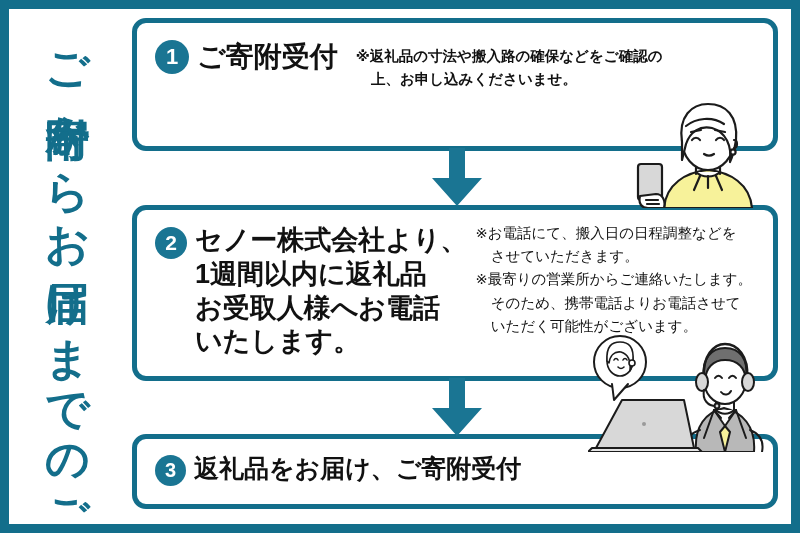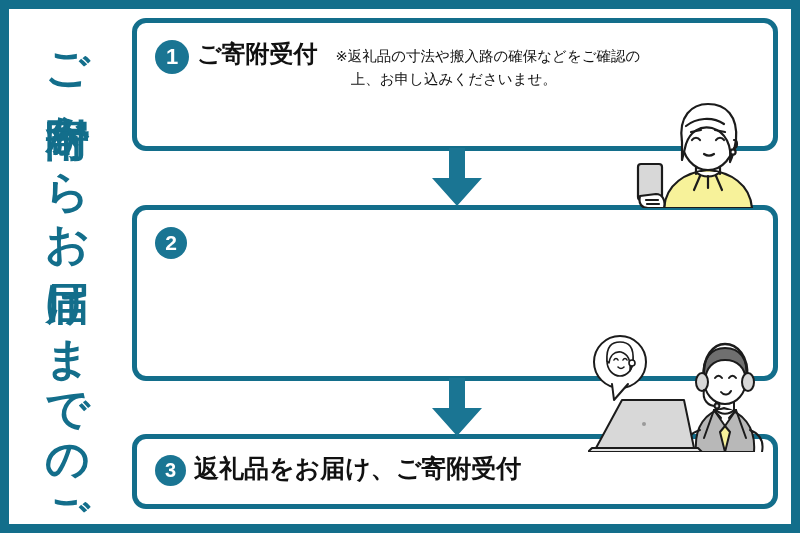--- a/index.html
+++ b/index.html
@@ -112,33 +112,33 @@
   #step-box-2 .step-badge { width: 32px; height: 32px; line-height: 32px; font-size: 21px; margin-top: 3px; }
   #step-box-3 .step-badge { width: 31px; height: 31px; line-height: 31px; font-size: 20px; margin-top: 2px; }
 
   .step-title {
     margin-left: 8px;
     font-family: "Liberation Sans", "DejaVu Sans", sans-serif;
     font-weight: bold;
     color: #111111;
     white-space: pre-line;
   }
-  #step-box-1 .step-title { font-size: 24px; line-height: 1.2; letter-spacing: 0px; text-align: center; }
+  #step-box-1 .step-title { font-size: 28px; line-height: 1.2; letter-spacing: 0px; text-align: center; }
   #step-box-2 .step-title { font-size: 27px; line-height: 1.25; letter-spacing: 0px; }
   #step-box-3 .step-title { font-size: 25px; line-height: 1.2;  letter-spacing: 0px; }
 
   .step-notes {
     flex: 1 1 auto;
     font-family: "Liberation Sans", "DejaVu Sans", sans-serif;
     font-size: 14.5px;
     line-height: 1.6;
     color: #111111;
     box-sizing: border-box;
   }
-  #step-box-1 .step-notes { padding: 22px 16px 0 18px; }
+  #step-box-1 .step-notes { padding: 22px 16px 0 18px; font-weight: bold; }
   #step-box-2 .step-notes { padding: 12px 14px 0 8px; }
 
   .note-line {
     text-indent: -1.05em;
     padding-left: 1.05em;
     white-space: pre-line;
   }
 
   
   .flow-arrow {
@@ -180,22 +180,31 @@
   </div>
 
   <svg class="flow-arrow" id="arrow-1-2" viewBox="0 0 54 60">
     <polygon points="19,0 35,0 35,30 52,30 27,58 2,30 19,30" fill="#1a7593"></polygon>
   </svg>
 
   <div class="step-box" id="step-box-2">
     <div class="step-inner">
       <div class="step-head">
         <div class="step-badge">2</div>
+        <div class="step-title">セノー株式会社より、
+1週間以内に返礼品
+お受取人様へお電話
+いたします。</div>
       </div>
       <div class="step-notes">
+        <div class="note-line">※お電話にて、搬入日の日程調整などを
+させていただきます。</div>
+        <div class="note-line">※最寄りの営業所からご連絡いたします。
+そのため、携帯電話よりお電話させて
+いただく可能性がございます。</div>
       </div>
     </div>
   </div>
 
   <svg class="flow-arrow" id="arrow-2-3" viewBox="0 0 54 60">
     <polygon points="19,0 35,0 35,30 52,30 27,58 2,30 19,30" fill="#1a7593"></polygon>
   </svg>
 
   <div class="step-box" id="step-box-3">
     <div class="step-inner">

